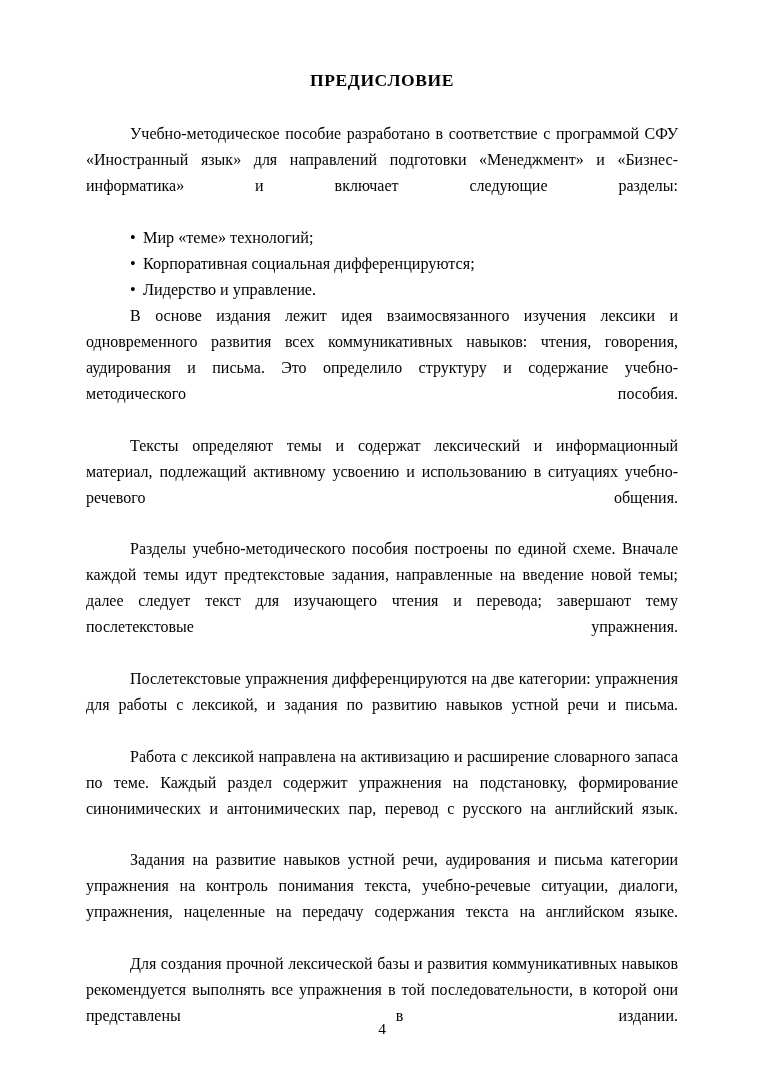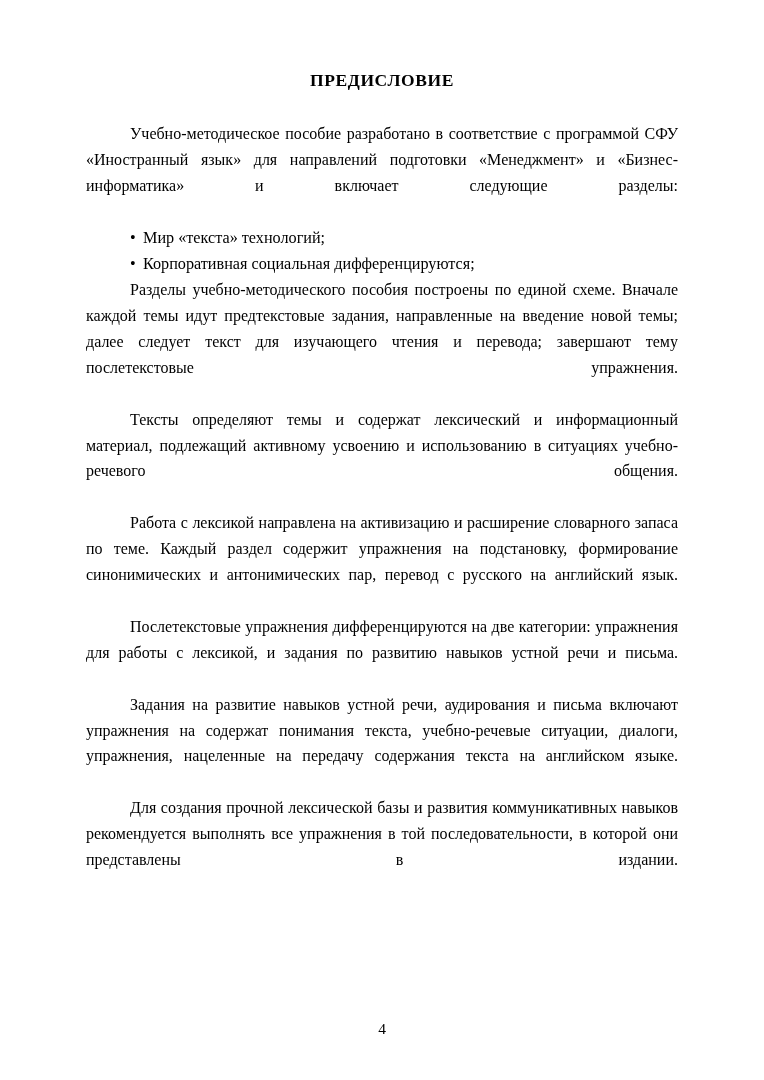--- a/index.html
+++ b/index.html
@@ -79,31 +79,35 @@
 <div class="page">
 
   <h1 class="doc-title">ПРЕДИСЛОВИЕ</h1>
 
   <div class="body-block">
 
     <p class="para">Учебно-методическое пособие разработано в соответствие с программой СФУ «Иностранный язык» для направлений подготовки «Менеджмент» и «Бизнес-информатика» и включает следующие разделы:</p>
 
     <ul class="bullets">
       <li>
-        <span class="dot">•</span><span>Мир «текста» технологий;</span>
+        <span class="dot">•</span><span>Мир «теме» технологий;</span>
       </li>
       <li>
         <span class="dot">•</span><span>Корпоративная социальная дифференцируются;</span>
       </li>
+      <li>
+        <span class="dot">•</span><span>Лидерство и управление.</span>
+      </li>
     </ul>
 
+    <p class="para">В основе издания лежит идея взаимосвязанного изучения лексики и одновременного развития всех коммуникативных навыков: чтения, говорения, аудирования и письма. Это определило структуру и содержание учебно-методического пособия.</p>
+    <p class="para">Тексты определяют темы и содержат лексический и информационный материал, подлежащий активному усвоению и использованию в ситуациях учебно-речевого общения.</p>
     <p class="para">Разделы учебно-методического пособия построены по единой схеме. Вначале каждой темы идут предтекстовые задания, направленные на введение новой темы; далее следует текст для изучающего чтения и перевода; завершают тему послетекстовые упражнения.</p>
-    <p class="para">Тексты определяют темы и содержат лексический и информационный материал, подлежащий активному усвоению и использованию в ситуациях учебно-речевого общения.</p>
+    <p class="para">Послетекстовые упражнения дифференцируются на две категории: упражнения для работы с лексикой, и задания по развитию навыков устной речи и письма.</p>
     <p class="para">Работа с лексикой направлена на активизацию и расширение словарного запаса по теме. Каждый раздел содержит упражнения на подстановку, формирование синонимических и антонимических пар, перевод с русского на английский язык.</p>
-    <p class="para">Послетекстовые упражнения дифференцируются на две категории: упражнения для работы с лексикой, и задания по развитию навыков устной речи и письма.</p>
-    <p class="para">Задания на развитие навыков устной речи, аудирования и письма включают упражнения на содержат понимания текста, учебно-речевые ситуации, диалоги, упражнения, нацеленные на передачу содержания текста на английском языке.</p>
+    <p class="para">Задания на развитие навыков устной речи, аудирования и письма категории упражнения на контроль понимания текста, учебно-речевые ситуации, диалоги, упражнения, нацеленные на передачу содержания текста на английском языке.</p>
     <p class="para">Для создания прочной лексической базы и развития коммуникативных навыков рекомендуется выполнять все упражнения в той последовательности, в которой они представлены в издании.</p>
 
   </div>
 
   <div class="page-number">4</div>
 
 </div>
 
 </body></html>

